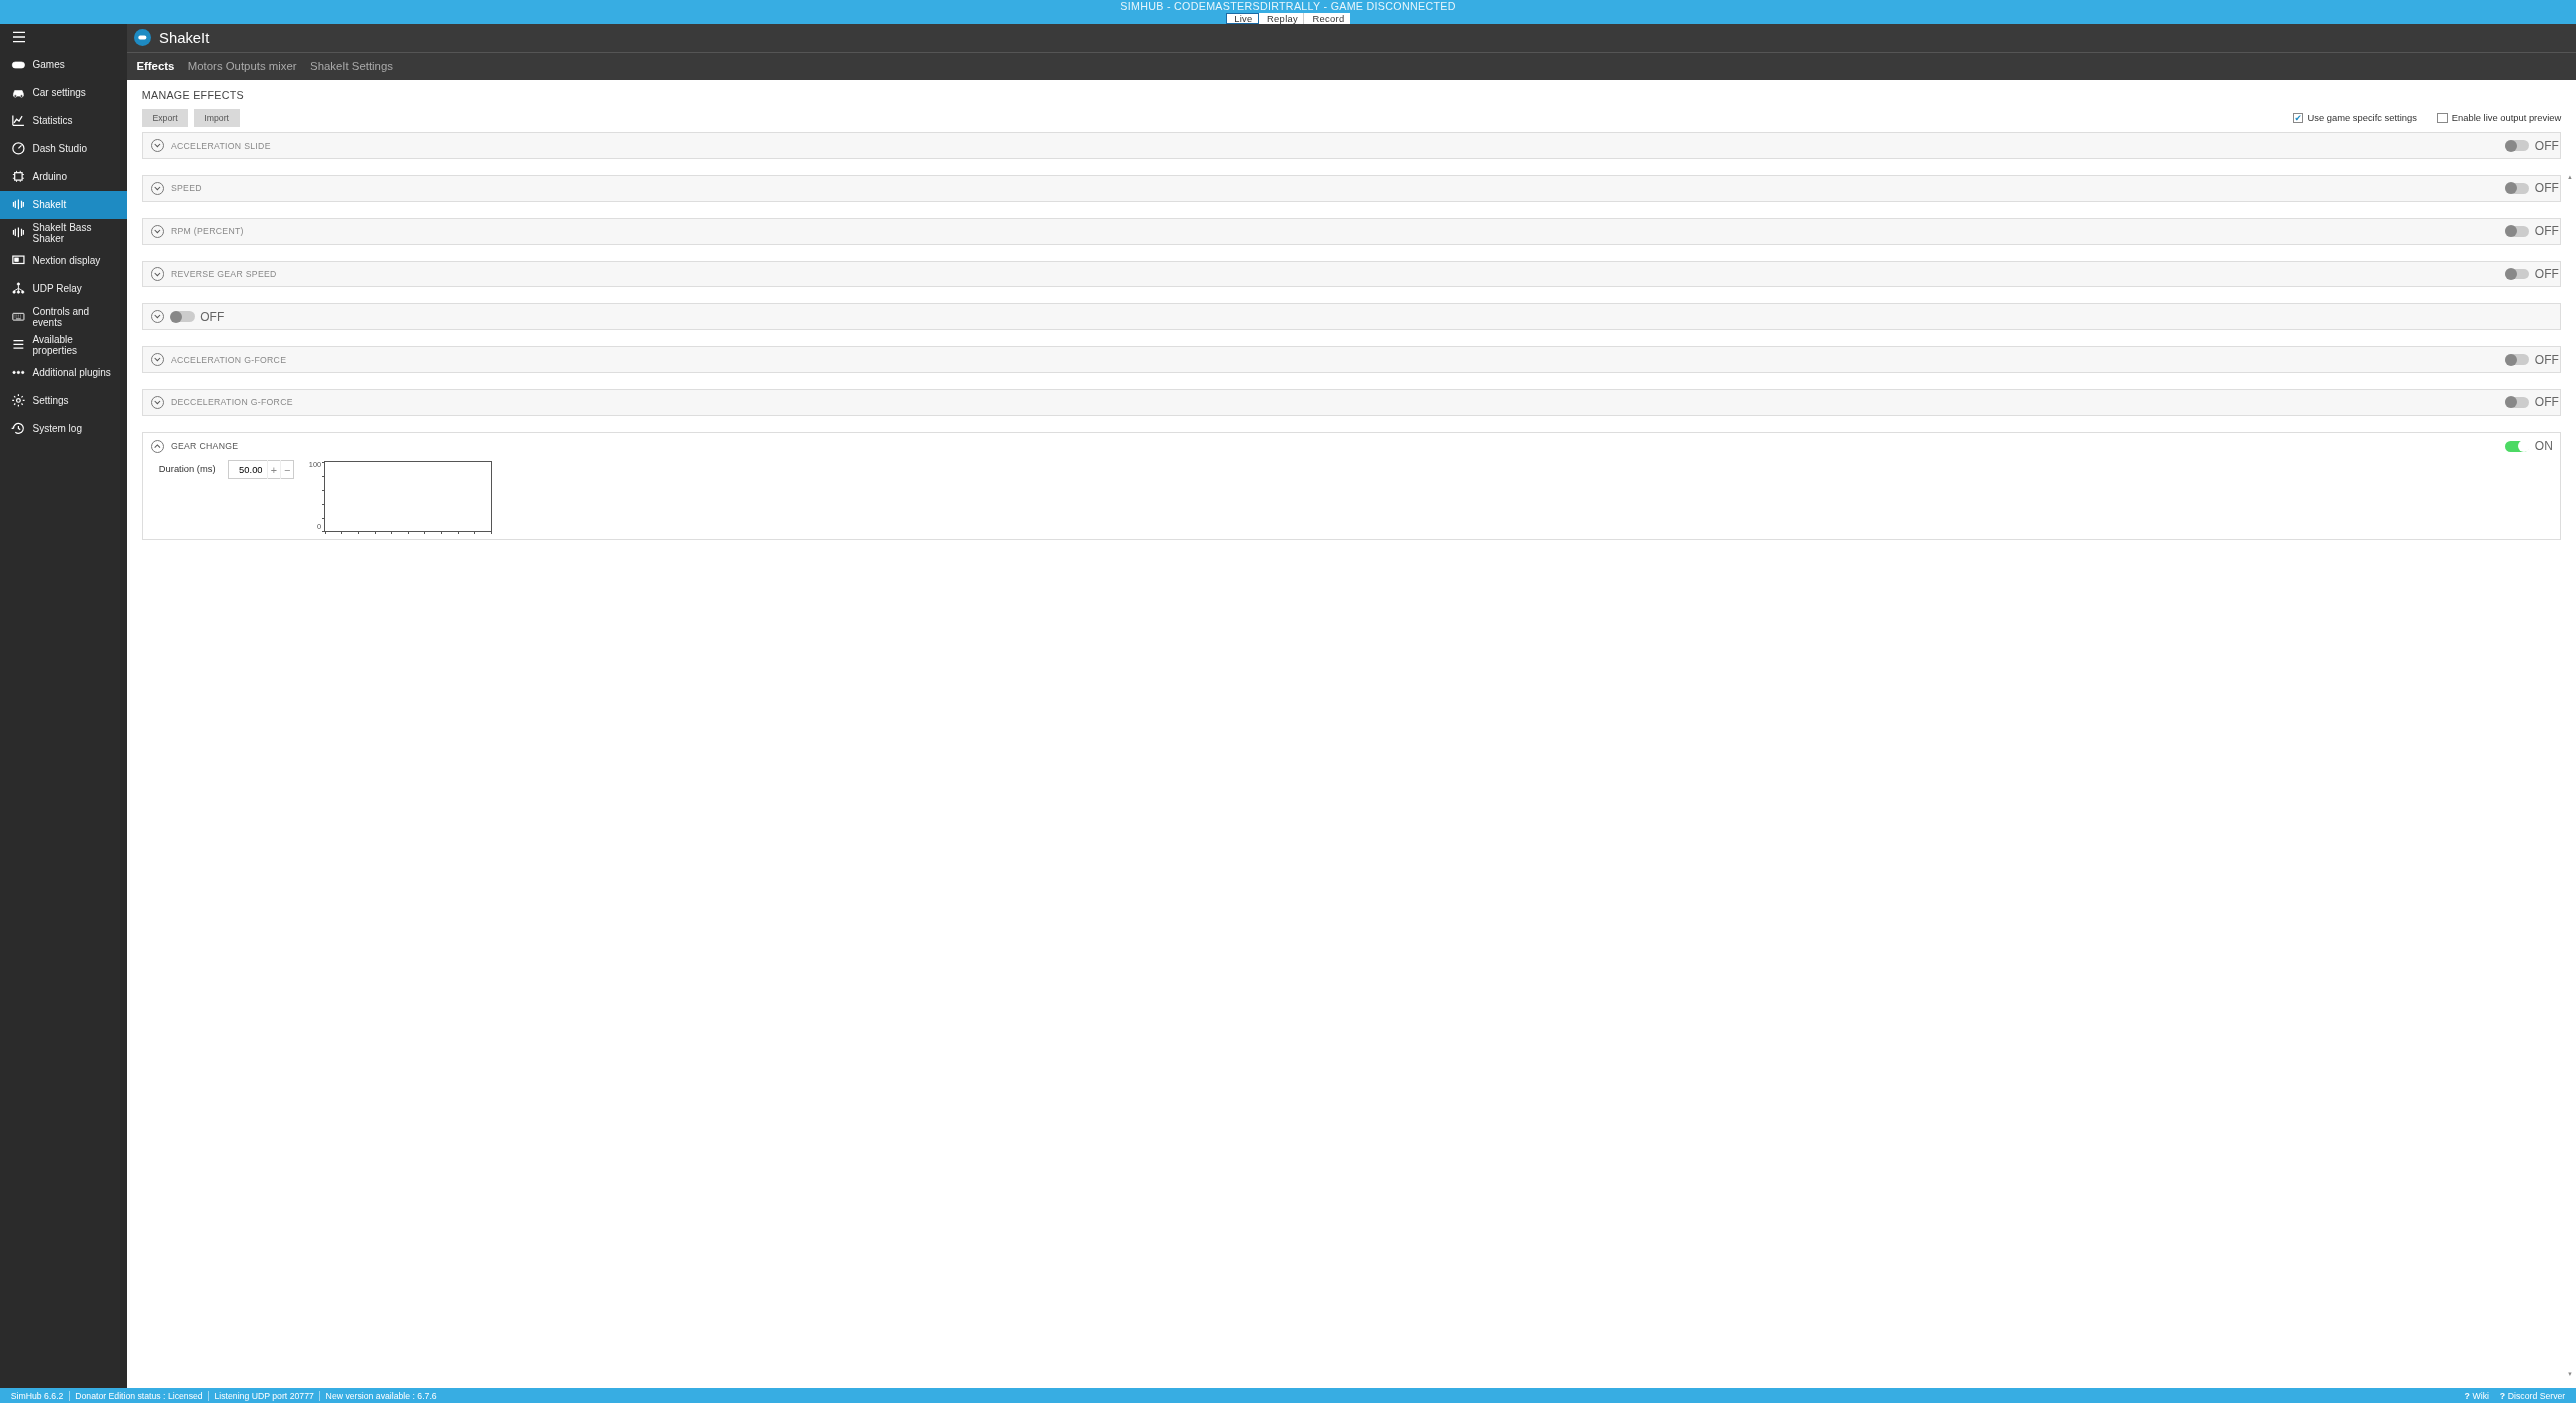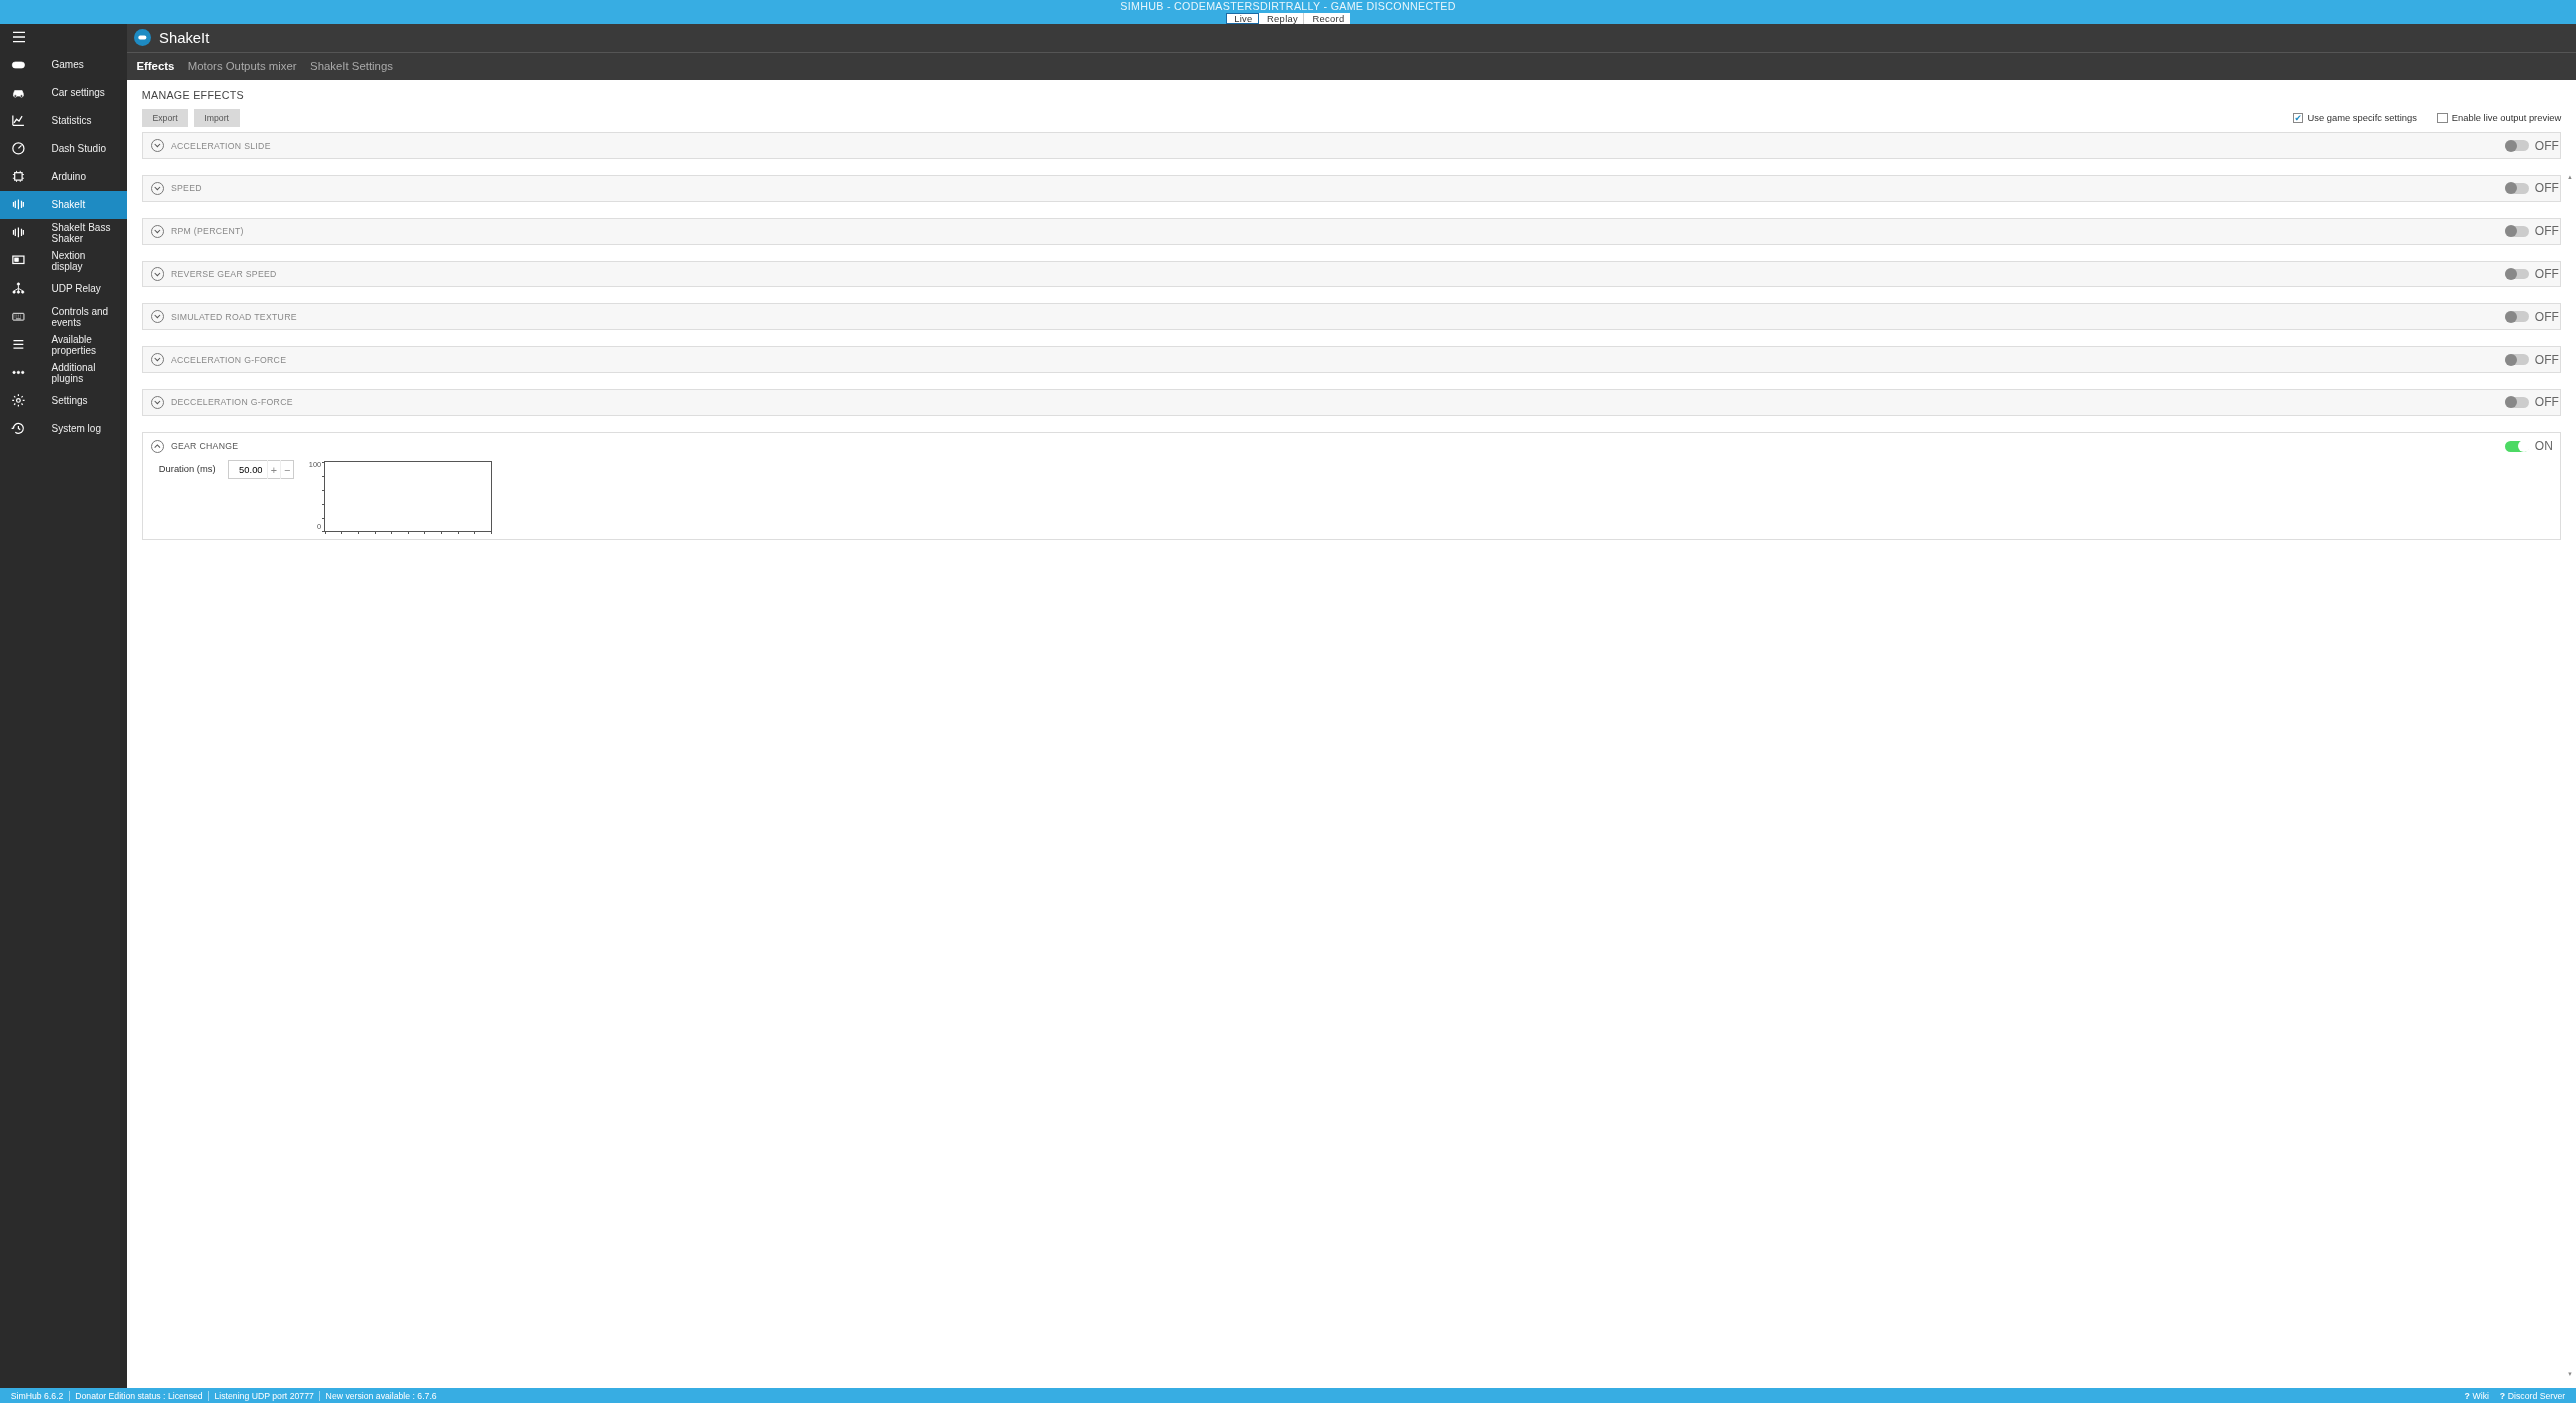--- a/index.html
+++ b/index.html
@@ -27,21 +27,21 @@
 .win-controls span { cursor:pointer; font-size:9.4px; }
 
 
 .main { flex:1; display:flex; min-height:0; }
 
 
 .sidebar { width:127px; background:#2b2b2b; color:#ddd; display:flex; flex-direction:column; }
 .hamburger { height:27px; display:flex; align-items:center; padding:0 10.7px; cursor:pointer; }
 .hamburger svg { width:16px; height:16px; }
 .nav-item {
-  display:flex; align-items:center; gap:26px; padding: 0 10.7px;
+  display:flex; align-items:center; gap:7px; padding: 0 10.7px;
   height:28px; cursor:pointer; font-size:10px; color:#eee;
 }
 .nav-item.active { background:#1e8bc3; color:#fff; }
 .nav-icon { width:14.8px; height:14.8px; display:flex; align-items:center; justify-content:center; }
 .nav-icon svg { width:14.8px; height:14.8px; fill:#fff; stroke:#fff; }
 
 
 .content { flex:1; display:flex; flex-direction:column; min-width:0; background:#fff; }
 .content-header {
   height:28px; background:#3a3a3a; display:flex; align-items:center;
@@ -438,21 +438,20 @@
               <span class="toggle-text">OFF</span>
             </div>
         </div>
 
         <div class="effect-row">
           <span class="expand-btn">
               <svg viewBox="0 0 10 10">
                 <path d="M1 3l4 4 4-4" stroke="#555" stroke-width="1.5" fill="none"></path>
               </svg>
             </span>
-          <span class="effect-label">SIMULATED ROAD TEXTURE</span>
           <div class="toggle">
               <div class="toggle-track">
                 <div class="toggle-thumb"></div>
               </div>
               <span class="toggle-text">OFF</span>
             </div>
         </div>
 
         <div class="effect-row">
           <span class="expand-btn">

